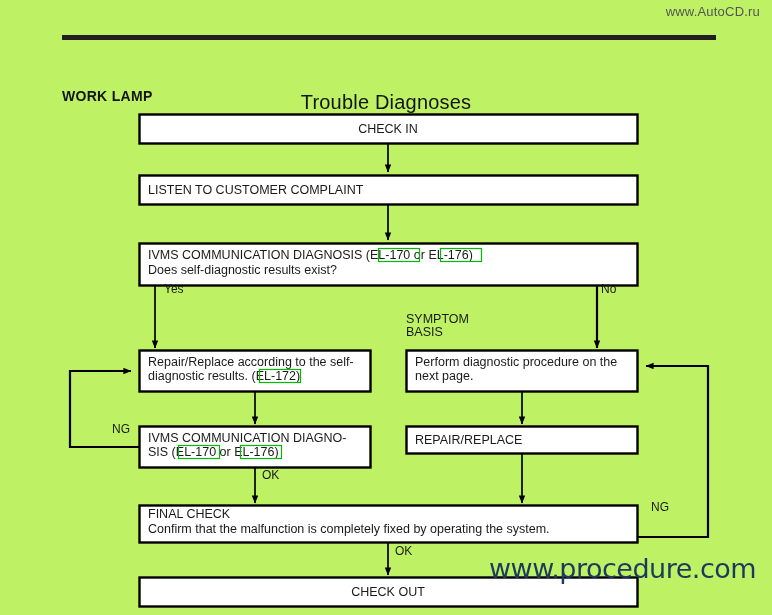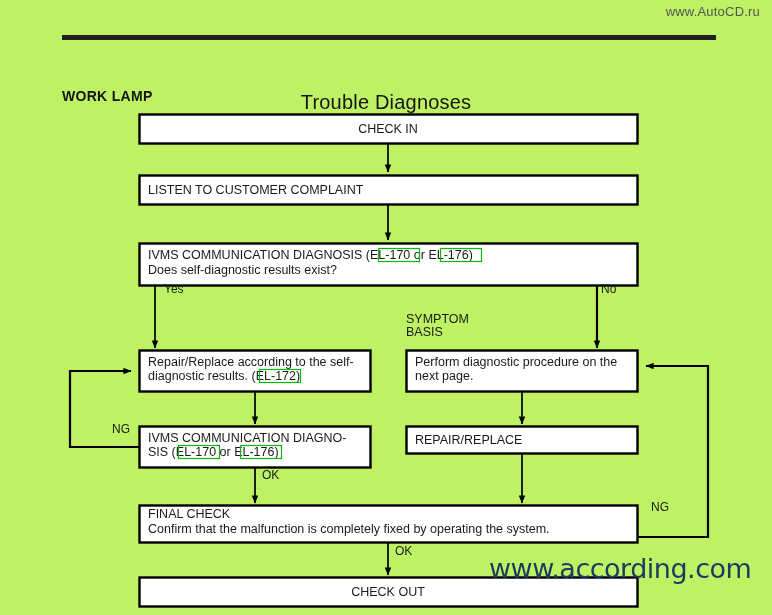--- a/index.html
+++ b/index.html
@@ -167,15 +167,15 @@
     <path class="lnb" d="M637.5,537 L708,537 L708,366 L646,366" marker-end="url(#ah)"></path>
     <text class="lbl" x="651" y="511">NG</text>
 
     <text class="lbl" x="395" y="555">OK</text>
     <path class="ln" d="M388,542.5 L388,575" marker-end="url(#ah)"></path>
 
     <rect class="bx" x="139.5" y="577.5" width="498" height="29"></rect>
     <text class="tx-c" x="388" y="596">CHECK OUT</text>
   </svg>
 
-  <div class="wm-bottom">www.according.com</div>
+  <div class="wm-bottom">www.procedure.com</div>
 
 </div>
 
 </body></html>

